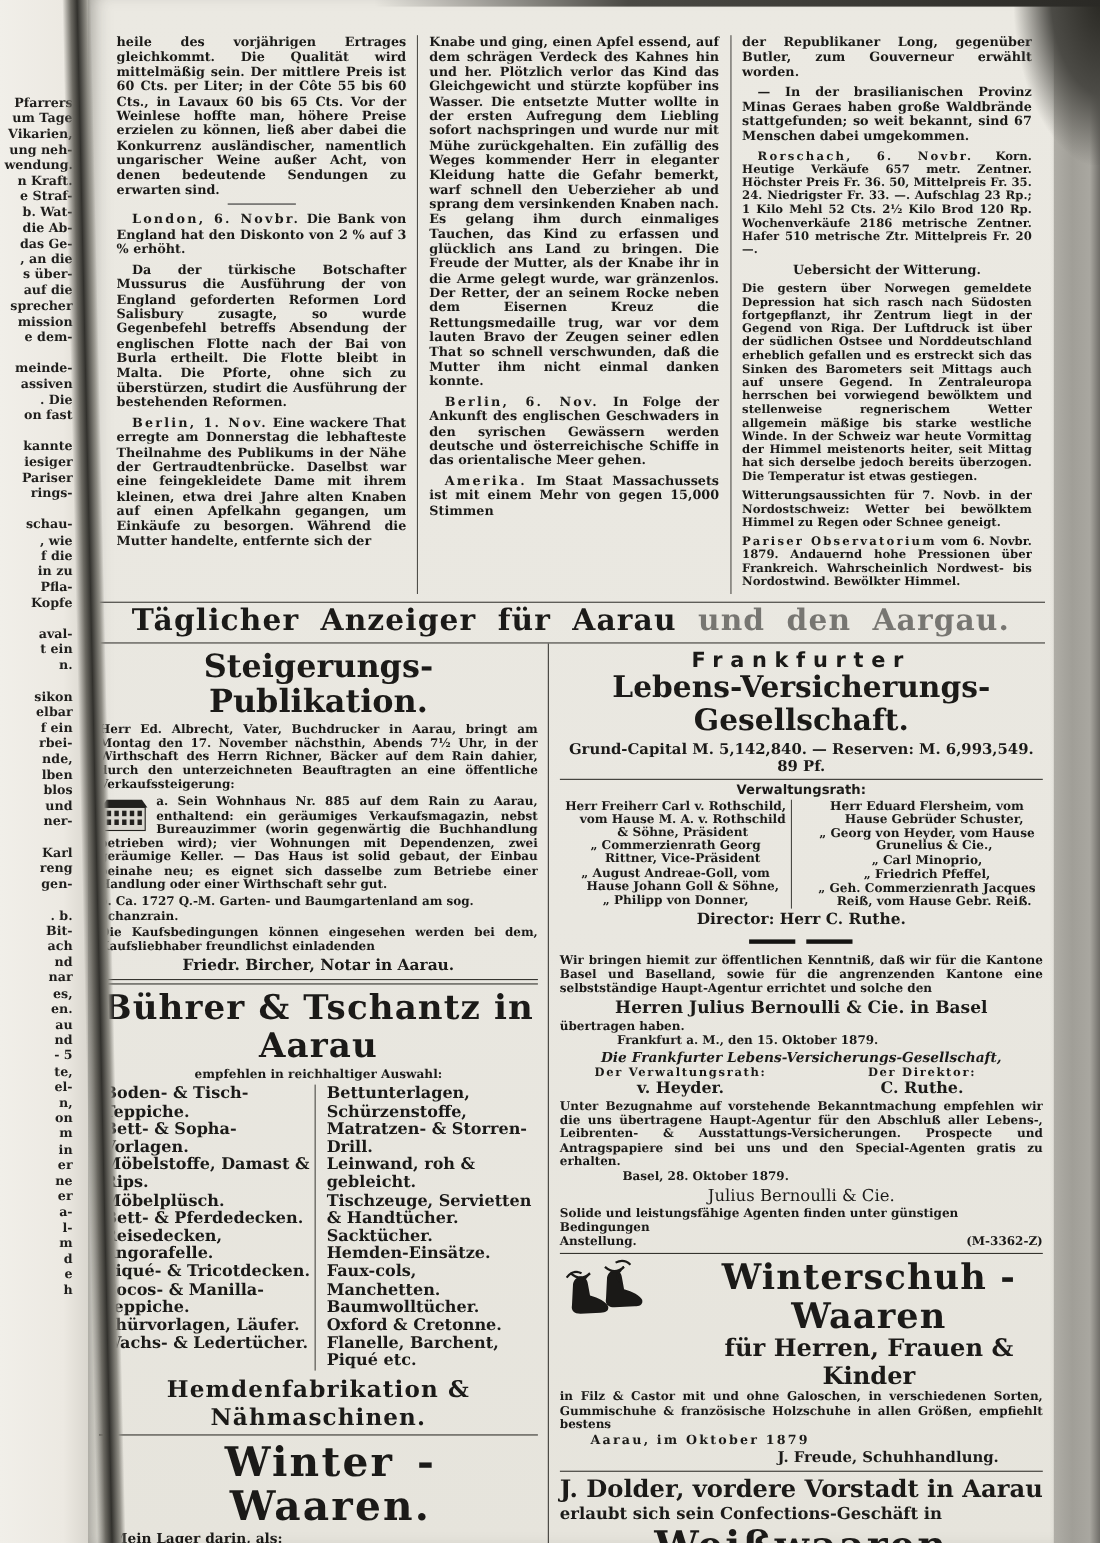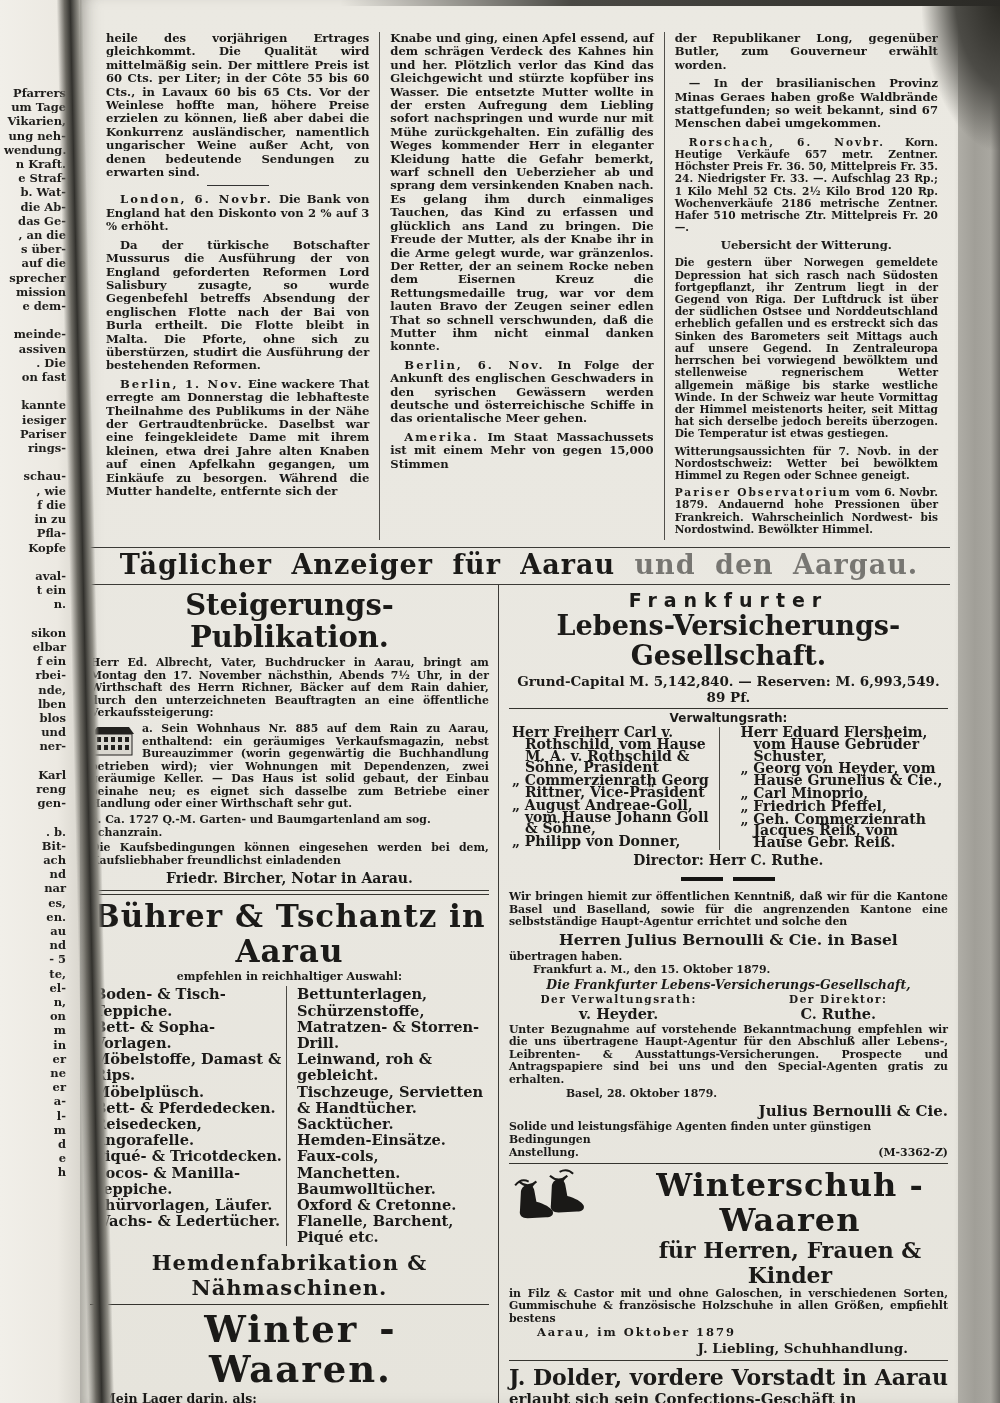--- a/index.html
+++ b/index.html
@@ -60,34 +60,34 @@
   .ww-big{font-weight:bold;font-size:25.5px;line-height:28px;text-align:center;margin:0 0 1px;}
 
   
   .fk-t1{font-family:"DejaVu Sans",sans-serif;font-weight:bold;font-size:19px;letter-spacing:7px;text-align:center;margin:1px 0 0;}
   .fk-t2{font-weight:bold;font-size:27px;line-height:30px;text-align:center;margin:0 0 2px;}
   .fk-cap{font-weight:bold;font-size:13.5px;text-align:center;border-bottom:1px solid #35342f;padding-bottom:3px;margin-bottom:2px;}
   .fk-bh{font-family:"DejaVu Sans",sans-serif;font-weight:bold;font-size:12px;text-align:center;margin:1px 0 2px;}
   .fk-board{display:flex;}
   .fk-bcol{width:50%;padding:0 3px;}
   .fk-bcol.r{border-left:1px solid #4a4944;padding-left:20px;}
-  .fk-bcol div{font-weight:bold;font-size:14px;line-height:11.8px;padding-left:13px;text-indent:-13px;margin-bottom:1px;}
+  .fk-bcol div{font-weight:bold;font-size:11px;line-height:11.8px;padding-left:13px;text-indent:-13px;margin-bottom:1px;text-align:center;}
   .fk-dir{font-weight:bold;font-size:14px;text-align:center;margin:2px 0 1px;}
   .bars{text-align:center;margin:1px 0 3px;}
   .bars span{display:inline-block;width:42px;height:4px;background:#151412;margin:0 5px;vertical-align:middle;}
   .fk-p{font-weight:bold;font-size:10.9px;line-height:12.6px;margin:0;}
   .fk-herren{font-weight:bold;font-size:15.5px;text-align:center;margin:1px 0;}
   .fk-line{font-weight:bold;font-size:10.9px;margin:0;}
   .fk-comp{font-weight:bold;font-size:12.5px;text-align:center;margin:1px 0;font-style:italic;}
   .fk-sigrow{display:flex;margin:0 0 2px;}
   .fk-sigcell{width:50%;text-align:center;}
   .fk-sighead{font-size:10.5px;letter-spacing:1.5px;font-weight:bold;}
   .fk-signame{font-size:14.5px;font-weight:bold;}
   .fk-ref-row{display:flex;justify-content:space-between;font-weight:bold;font-size:10.9px;}
-  .fk-sig2{font-weight:bold;font-size:15px;text-align:right;margin:2px 0 0;}
+  .fk-sig2{font-weight:normal;font-size:15px;text-align:center;margin:2px 0 0;}
 
   
   .ws-head{display:flex;align-items:flex-start;gap:45px;}
   .boots{width:78px;height:58px;flex:0 0 auto;}
   .ws-titles{flex:1;text-align:center;}
   .ws-t1{font-weight:bold;font-size:32px;line-height:35px;letter-spacing:1px;}
   .ws-t2{font-weight:bold;font-size:22px;line-height:25px;}
   .ws-p{font-weight:bold;font-size:10.9px;line-height:12.6px;margin:0;}
   .ws-aarau{font-weight:bold;font-size:11.5px;letter-spacing:2px;margin:0 0 0 28px;}
   .ws-sig{font-weight:bold;font-size:13.5px;text-align:right;padding-right:40px;margin:1px 0 2px;}
@@ -308,21 +308,21 @@
                 <div>„ Carl Minoprio,</div>
                 <div>„ Friedrich Pfeffel,</div>
                 <div>„ Geh. Commerzienrath Jacques Reiß, vom Hause Gebr. Reiß.</div>
               </div>
           </div>
           <div class="fk-dir">Director: Herr C. Ruthe.</div>
           <div class="bars"><span></span><span></span></div>
           <p class="fk-p jst">Wir bringen hiemit zur öffentlichen Kenntniß, daß wir für die Kantone Basel und Baselland, sowie für die angrenzenden Kantone eine selbstständige Haupt-Agentur errichtet und solche den</p>
           <div class="fk-herren">Herren Julius Bernoulli &amp; Cie. in Basel</div>
           <div class="fk-line">übertragen haben.</div>
-          <div class="fk-line" style="margin-left:24px">Frankfurt a. M., den 15. Oktober 1879.</div>
+          <div class="fk-line" style="margin-left:52px">Frankfurt a. M., den 15. Oktober 1879.</div>
           <div class="fk-comp">Die Frankfurter Lebens-Versicherungs-Gesellschaft,</div>
           <div class="fk-sigrow">
             <div class="fk-sigcell">
               <div class="fk-sighead">Der Verwaltungsrath:</div>
               <div class="fk-signame">v. Heyder.</div>
             </div>
             <div class="fk-sigcell">
               <div class="fk-sighead">Der Direktor:</div>
               <div class="fk-signame">C. Ruthe.</div>
             </div>
@@ -347,21 +347,21 @@
               <path d="M42 8 q9 8 18 0 q-10 8 -4 14" stroke="#1a1917" fill="none" stroke-width="2.2"></path>
               <path d="M6 18 q6 -8 14 -4 M52 4 q8 -4 14 2" stroke="#1a1917" fill="none" stroke-width="2"></path>
             </svg>
             <div class="ws-titles">
               <div class="ws-t1">Winterschuh - Waaren</div>
               <div class="ws-t2">für Herren, Frauen &amp; Kinder</div>
             </div>
           </div>
           <p class="ws-p jst">in Filz &amp; Castor mit und ohne Galoschen, in verschiedenen Sorten, Gummischuhe &amp; französische Holzschuhe in allen Größen, empfiehlt bestens</p>
           <div class="ws-aarau">Aarau, im Oktober 1879</div>
-          <div class="ws-sig">J. Liebling, Schuhhandlung.</div>
+          <div class="ws-sig">J. Freude, Schuhhandlung.</div>
           <div class="rule"></div>
         </div>
 
         <div>
           <div class="dl-title">J. Dolder, vordere Vorstadt in Aarau</div>
           <div class="dl-line">erlaubt sich sein Confections-Geschäft in</div>
           <div class="dl-big1">Weißwaaren</div>
           <p class="dl-line dl-c">in Erinnerung zu bringen und empfiehlt sich zur Anfertigung von Aussteuern,</p>
 
         </div>

